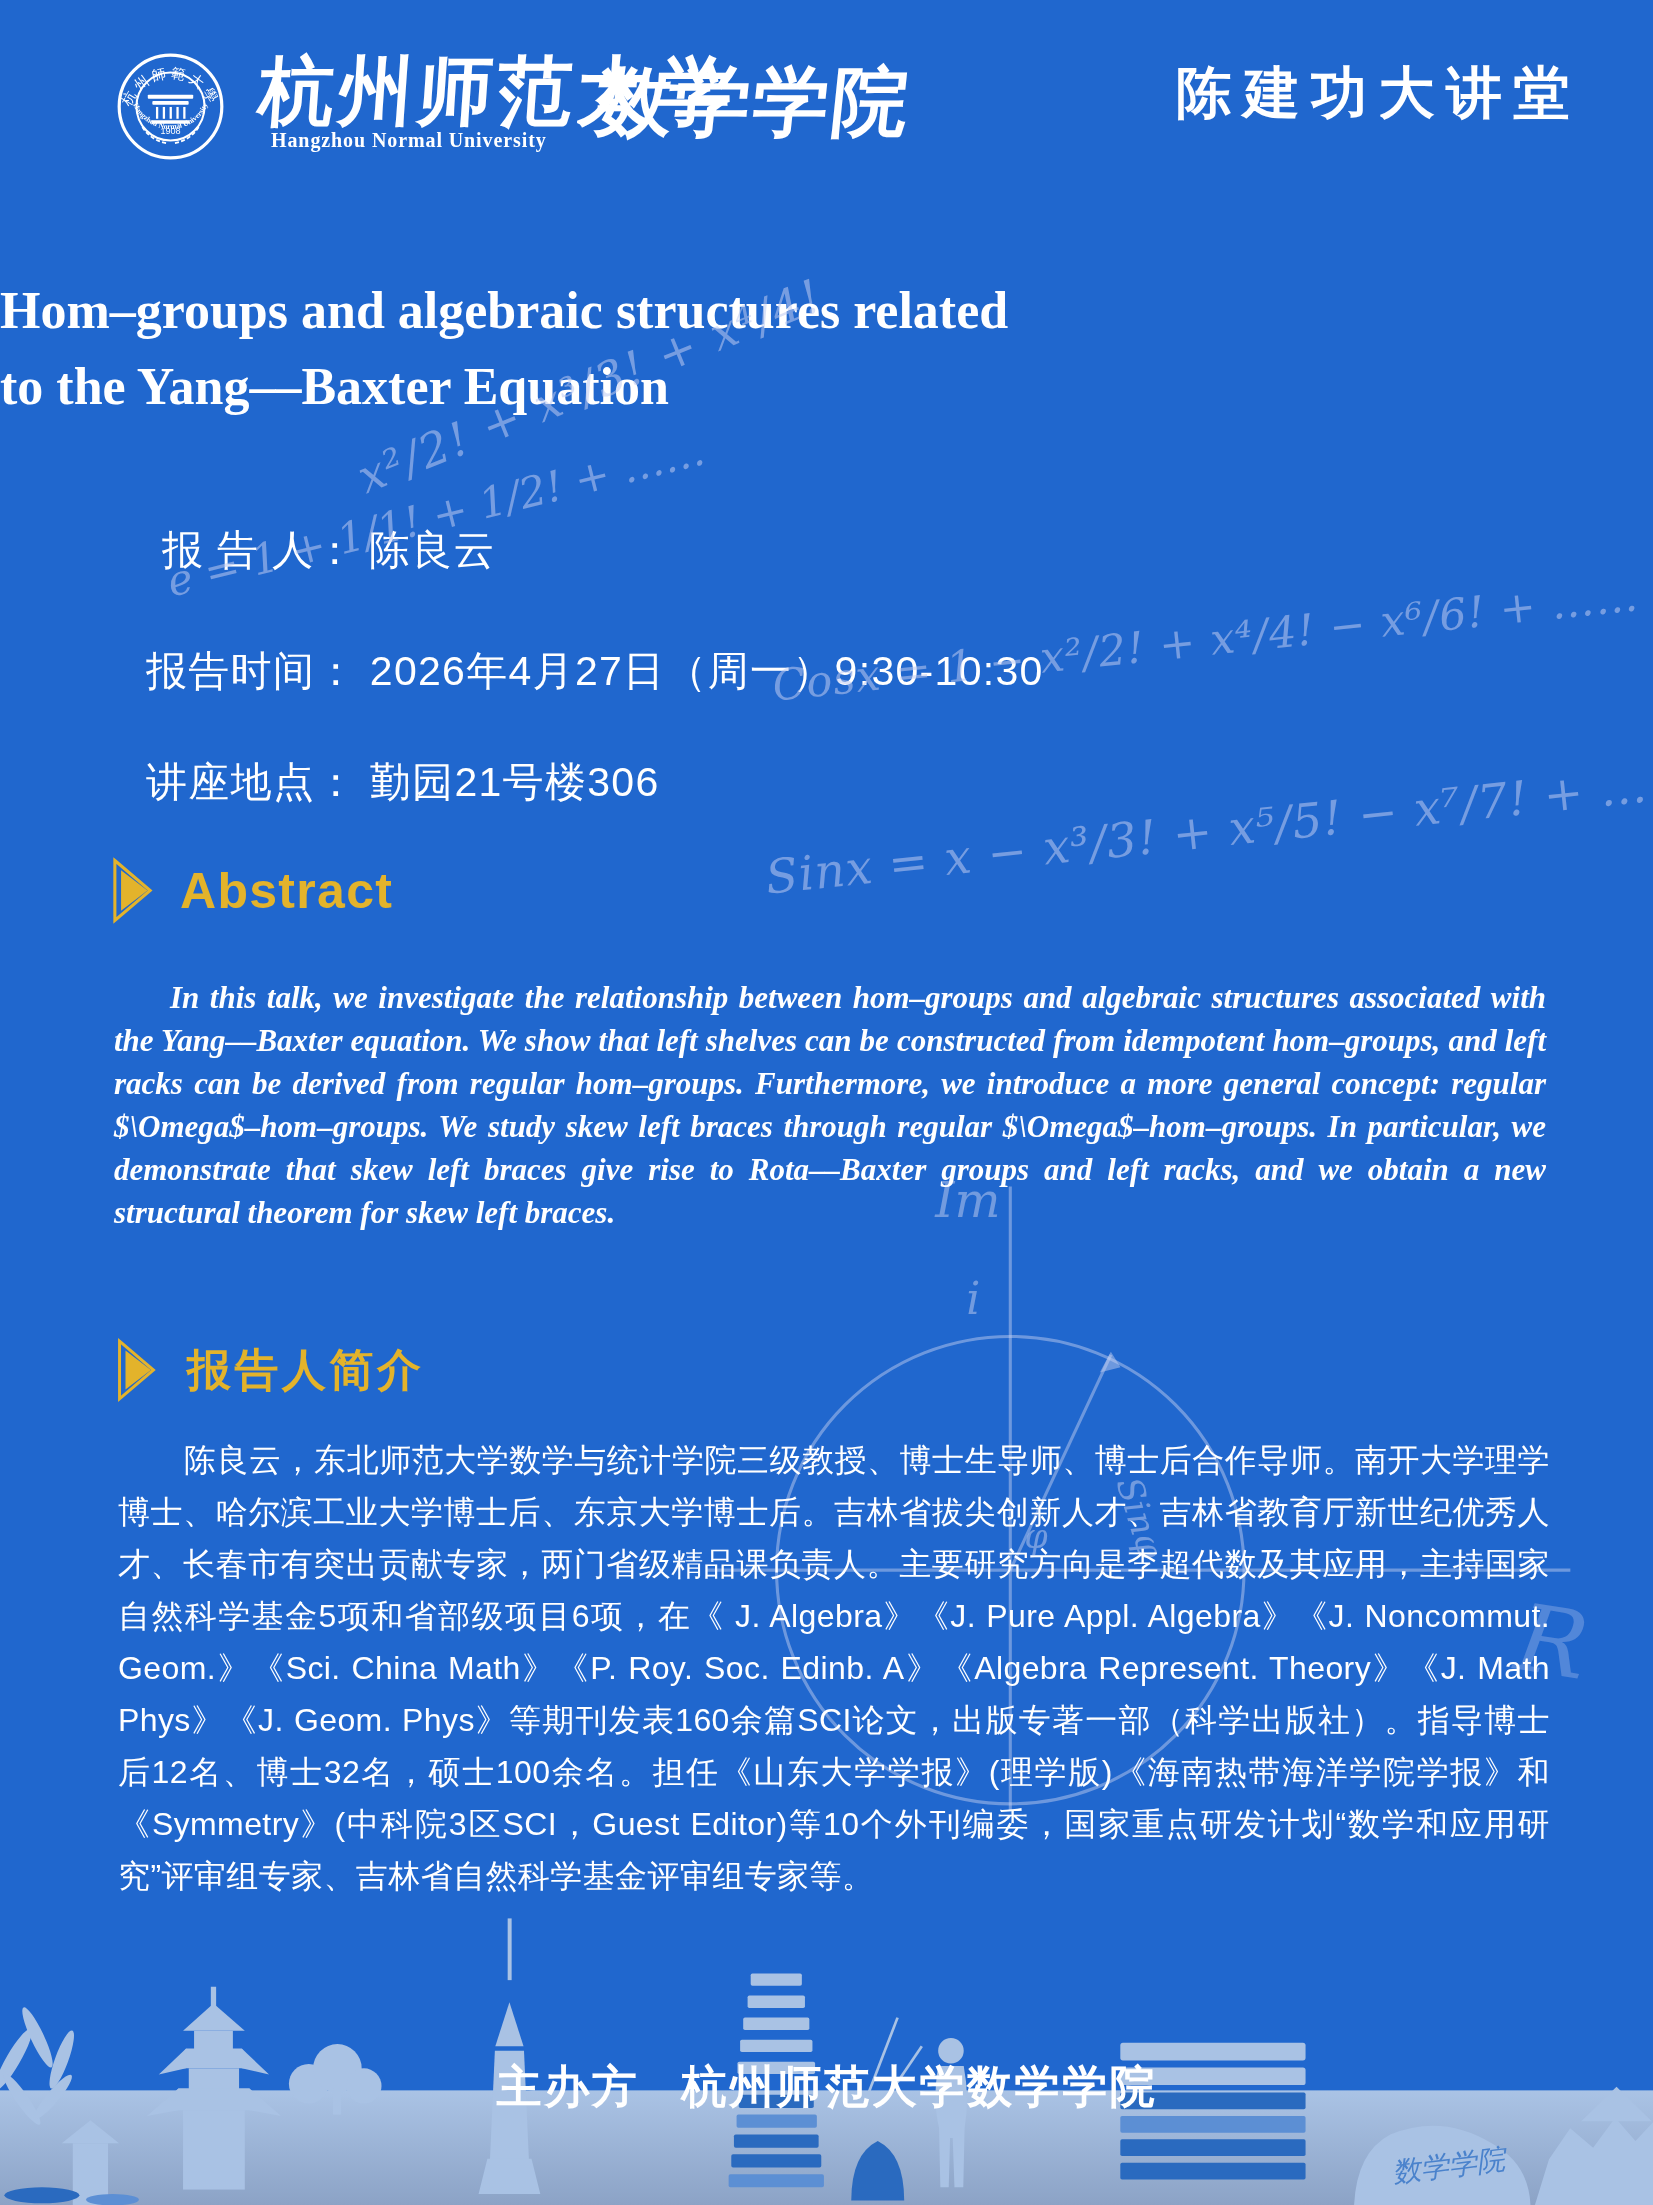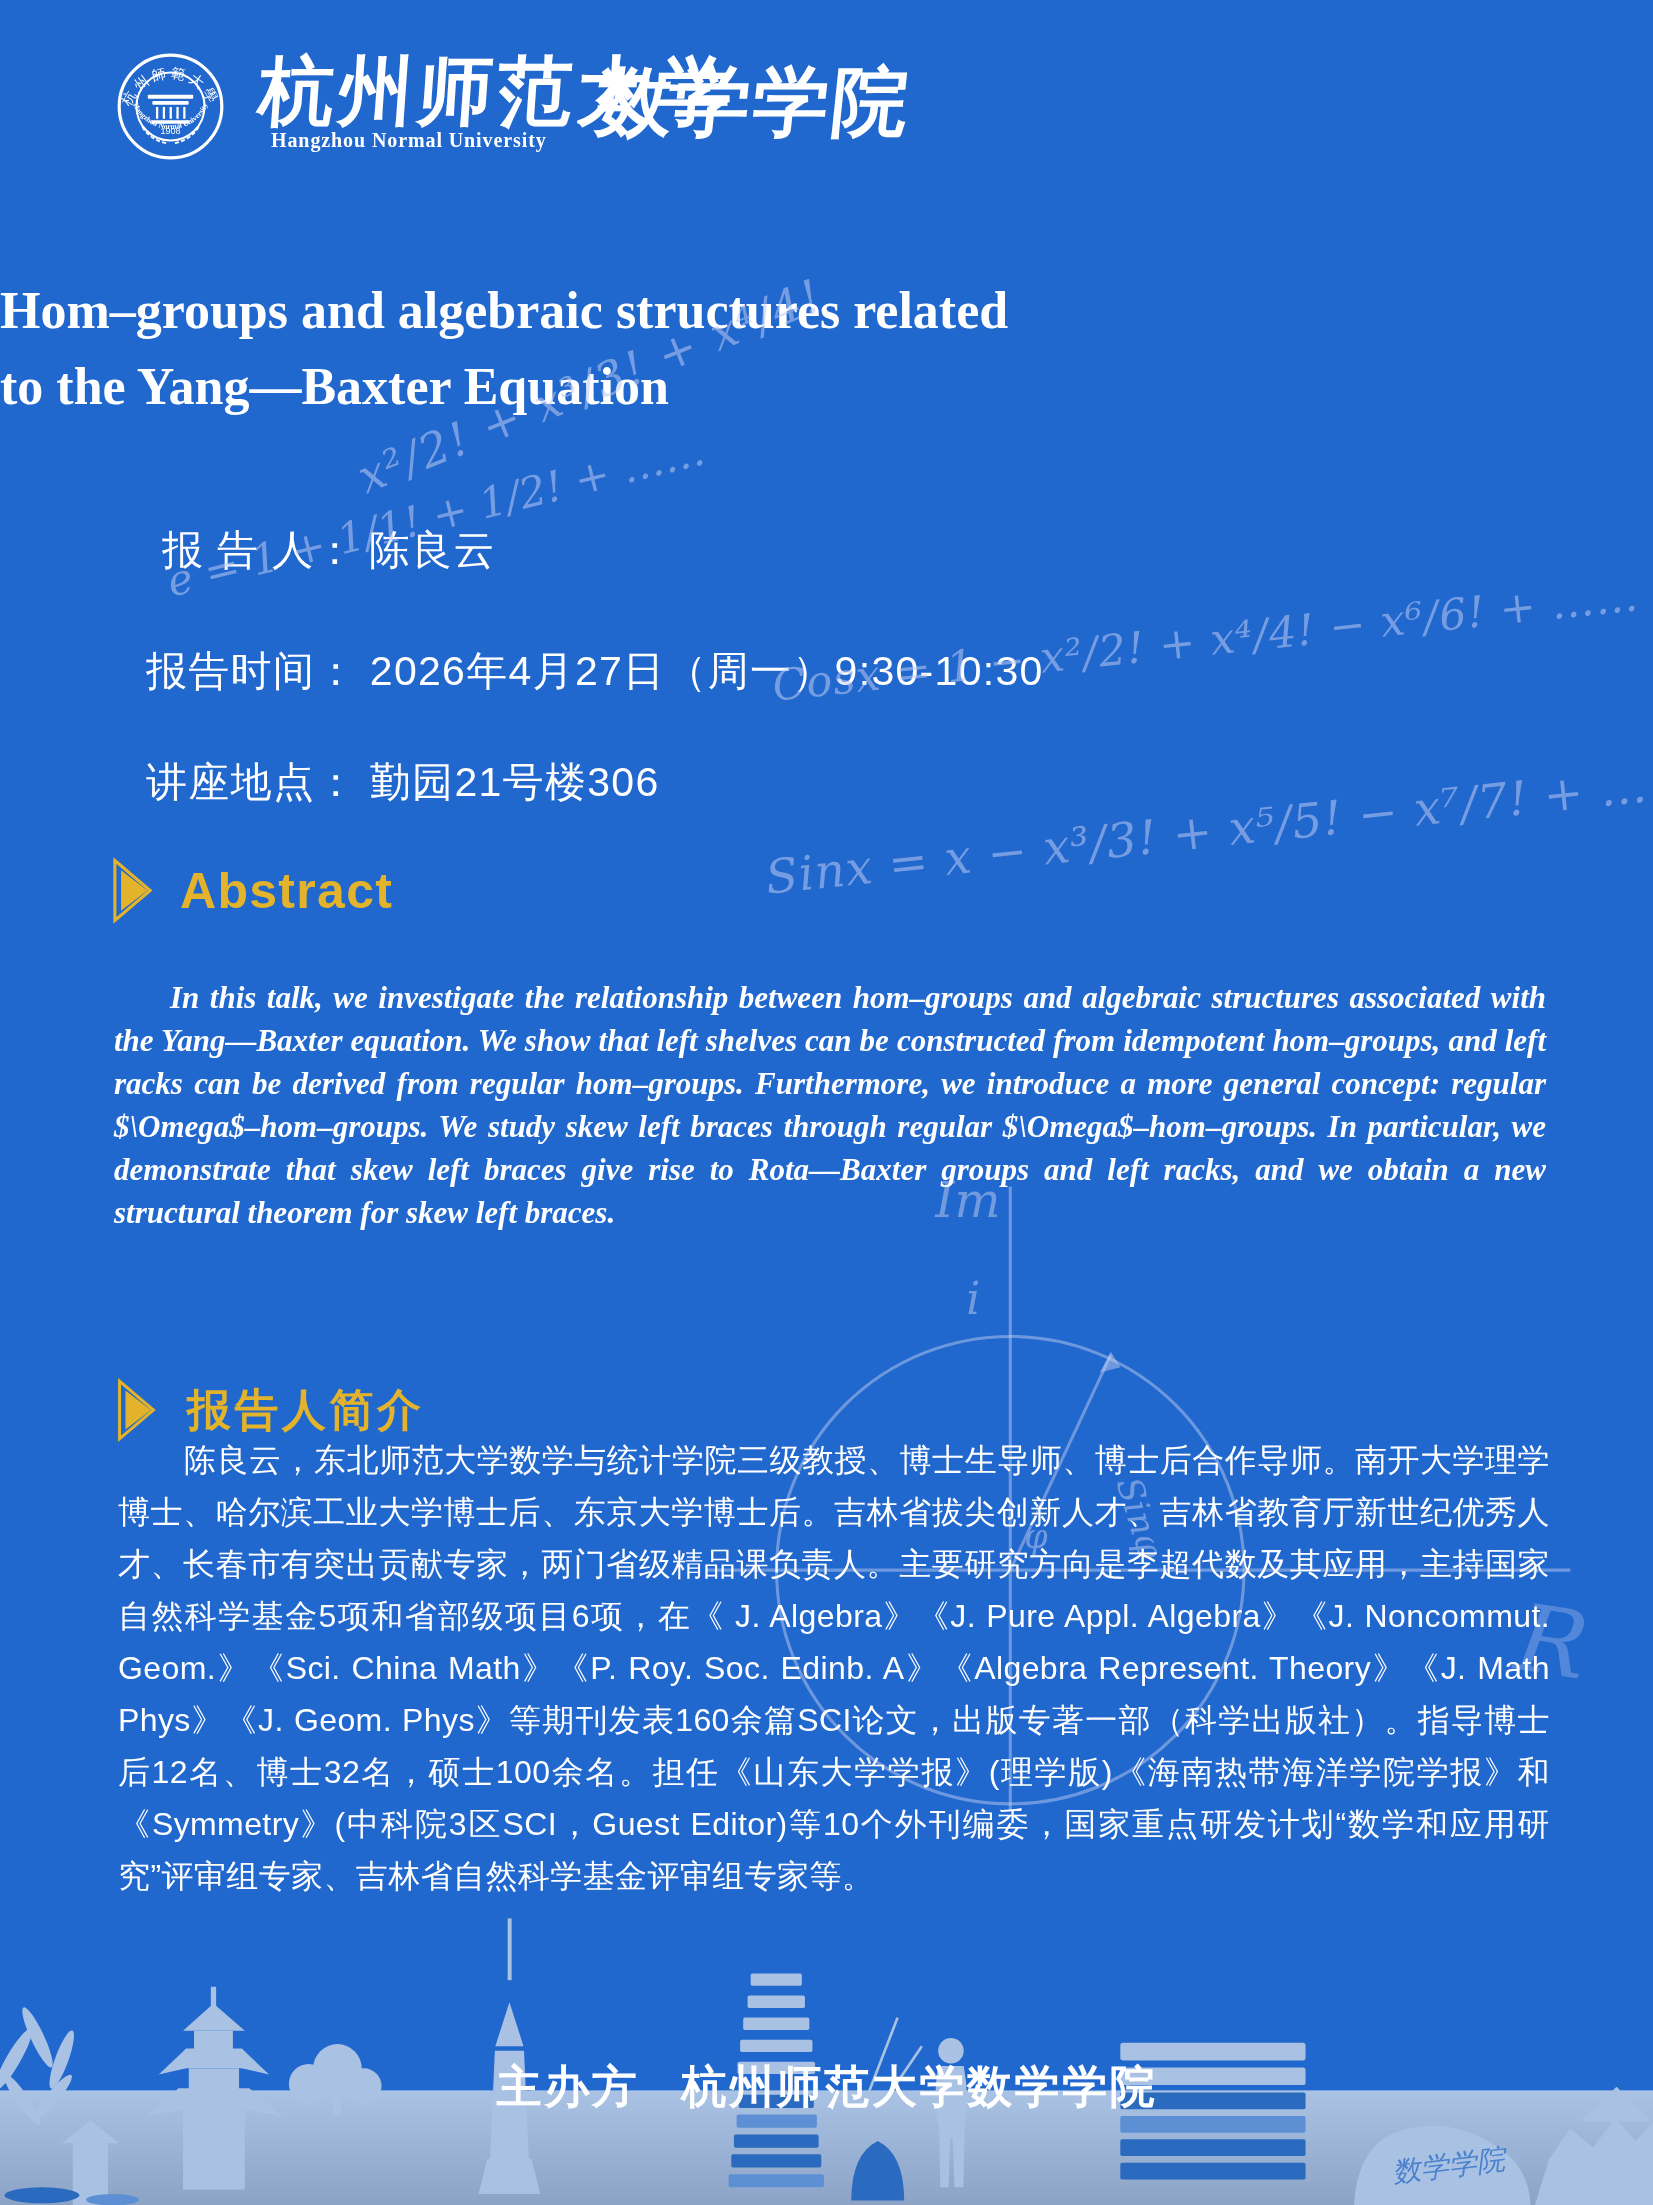--- a/index.html
+++ b/index.html
@@ -35,21 +35,21 @@
   .info-line{position:absolute;left:146px;font-size:41px;letter-spacing:1.3px;white-space:nowrap;}
   #line-speaker{top:523px;margin-left:16px;}
   #line-time{top:644px;}
   #line-venue{top:755px;}
   .info-value{margin-left:12.3px;}
 
   
   .section-head{position:absolute;display:flex;align-items:center;z-index:2;justify-content:flex-end;}
   #abstract-head{left:112px;top:857px;}
   #abstract-head .head-txt{margin-left:27px;font-size:50px;font-weight:700;color:#e3b32b;letter-spacing:1.3px;}
-  #bio-head{left:117px;top:1337px;margin-top:40px;}
+  #bio-head{left:117px;top:1337px;}
   #bio-head .head-txt{margin-left:31px;font-size:44px;font-weight:700;color:#e3b32b;letter-spacing:3.5px;}
 
   
   #abstract-body{position:absolute;left:114px;top:976px;width:1432px;margin:0;
     font-size:31px;line-height:43px;font-weight:700;text-align:justify;text-indent:56px;z-index:2;font-style:italic;}
   #bio-body{position:absolute;left:114px;top:1430px;width:1432px;margin:4px;
     font-size:32px;line-height:52px;text-align:justify;text-indent:66px;letter-spacing:0.4px;z-index:2;}
 
   
   #skyline{position:absolute;left:0;bottom:0;width:1654px;height:291px;z-index:3;}
@@ -111,20 +111,21 @@
     <g stroke="#fff" stroke-width="4" fill="none" stroke-dasharray="9 5">
       <path d="M58,165 Q76,194 112,201"></path>
       <path d="M182,165 Q164,194 128,201"></path>
     </g>
     <text x="120" y="180" fill="#fff" font-size="20" text-anchor="middle" font-family="Liberation Sans, sans-serif">1908</text>
   </svg>
 
   <div id="uni-zh" class="serif">杭州师范大学</div>
   <div id="uni-en" class="serif">Hangzhou Normal University</div>
   <div id="school-zh" class="serif">数学学院</div>
+  <div id="series-title" class="serif">陈建功大讲堂</div>
 
   <h1 id="talk-title" class="serif">
     <span>Hom–groups and algebraic structures related</span><br>
     <span>to the Yang––Baxter Equation</span>
   </h1>
 
   <div class="info-line" id="line-speaker">
     <span>报 告 人：</span><span class="info-value">陈良云</span>
   </div>
   <div class="info-line" id="line-time">

